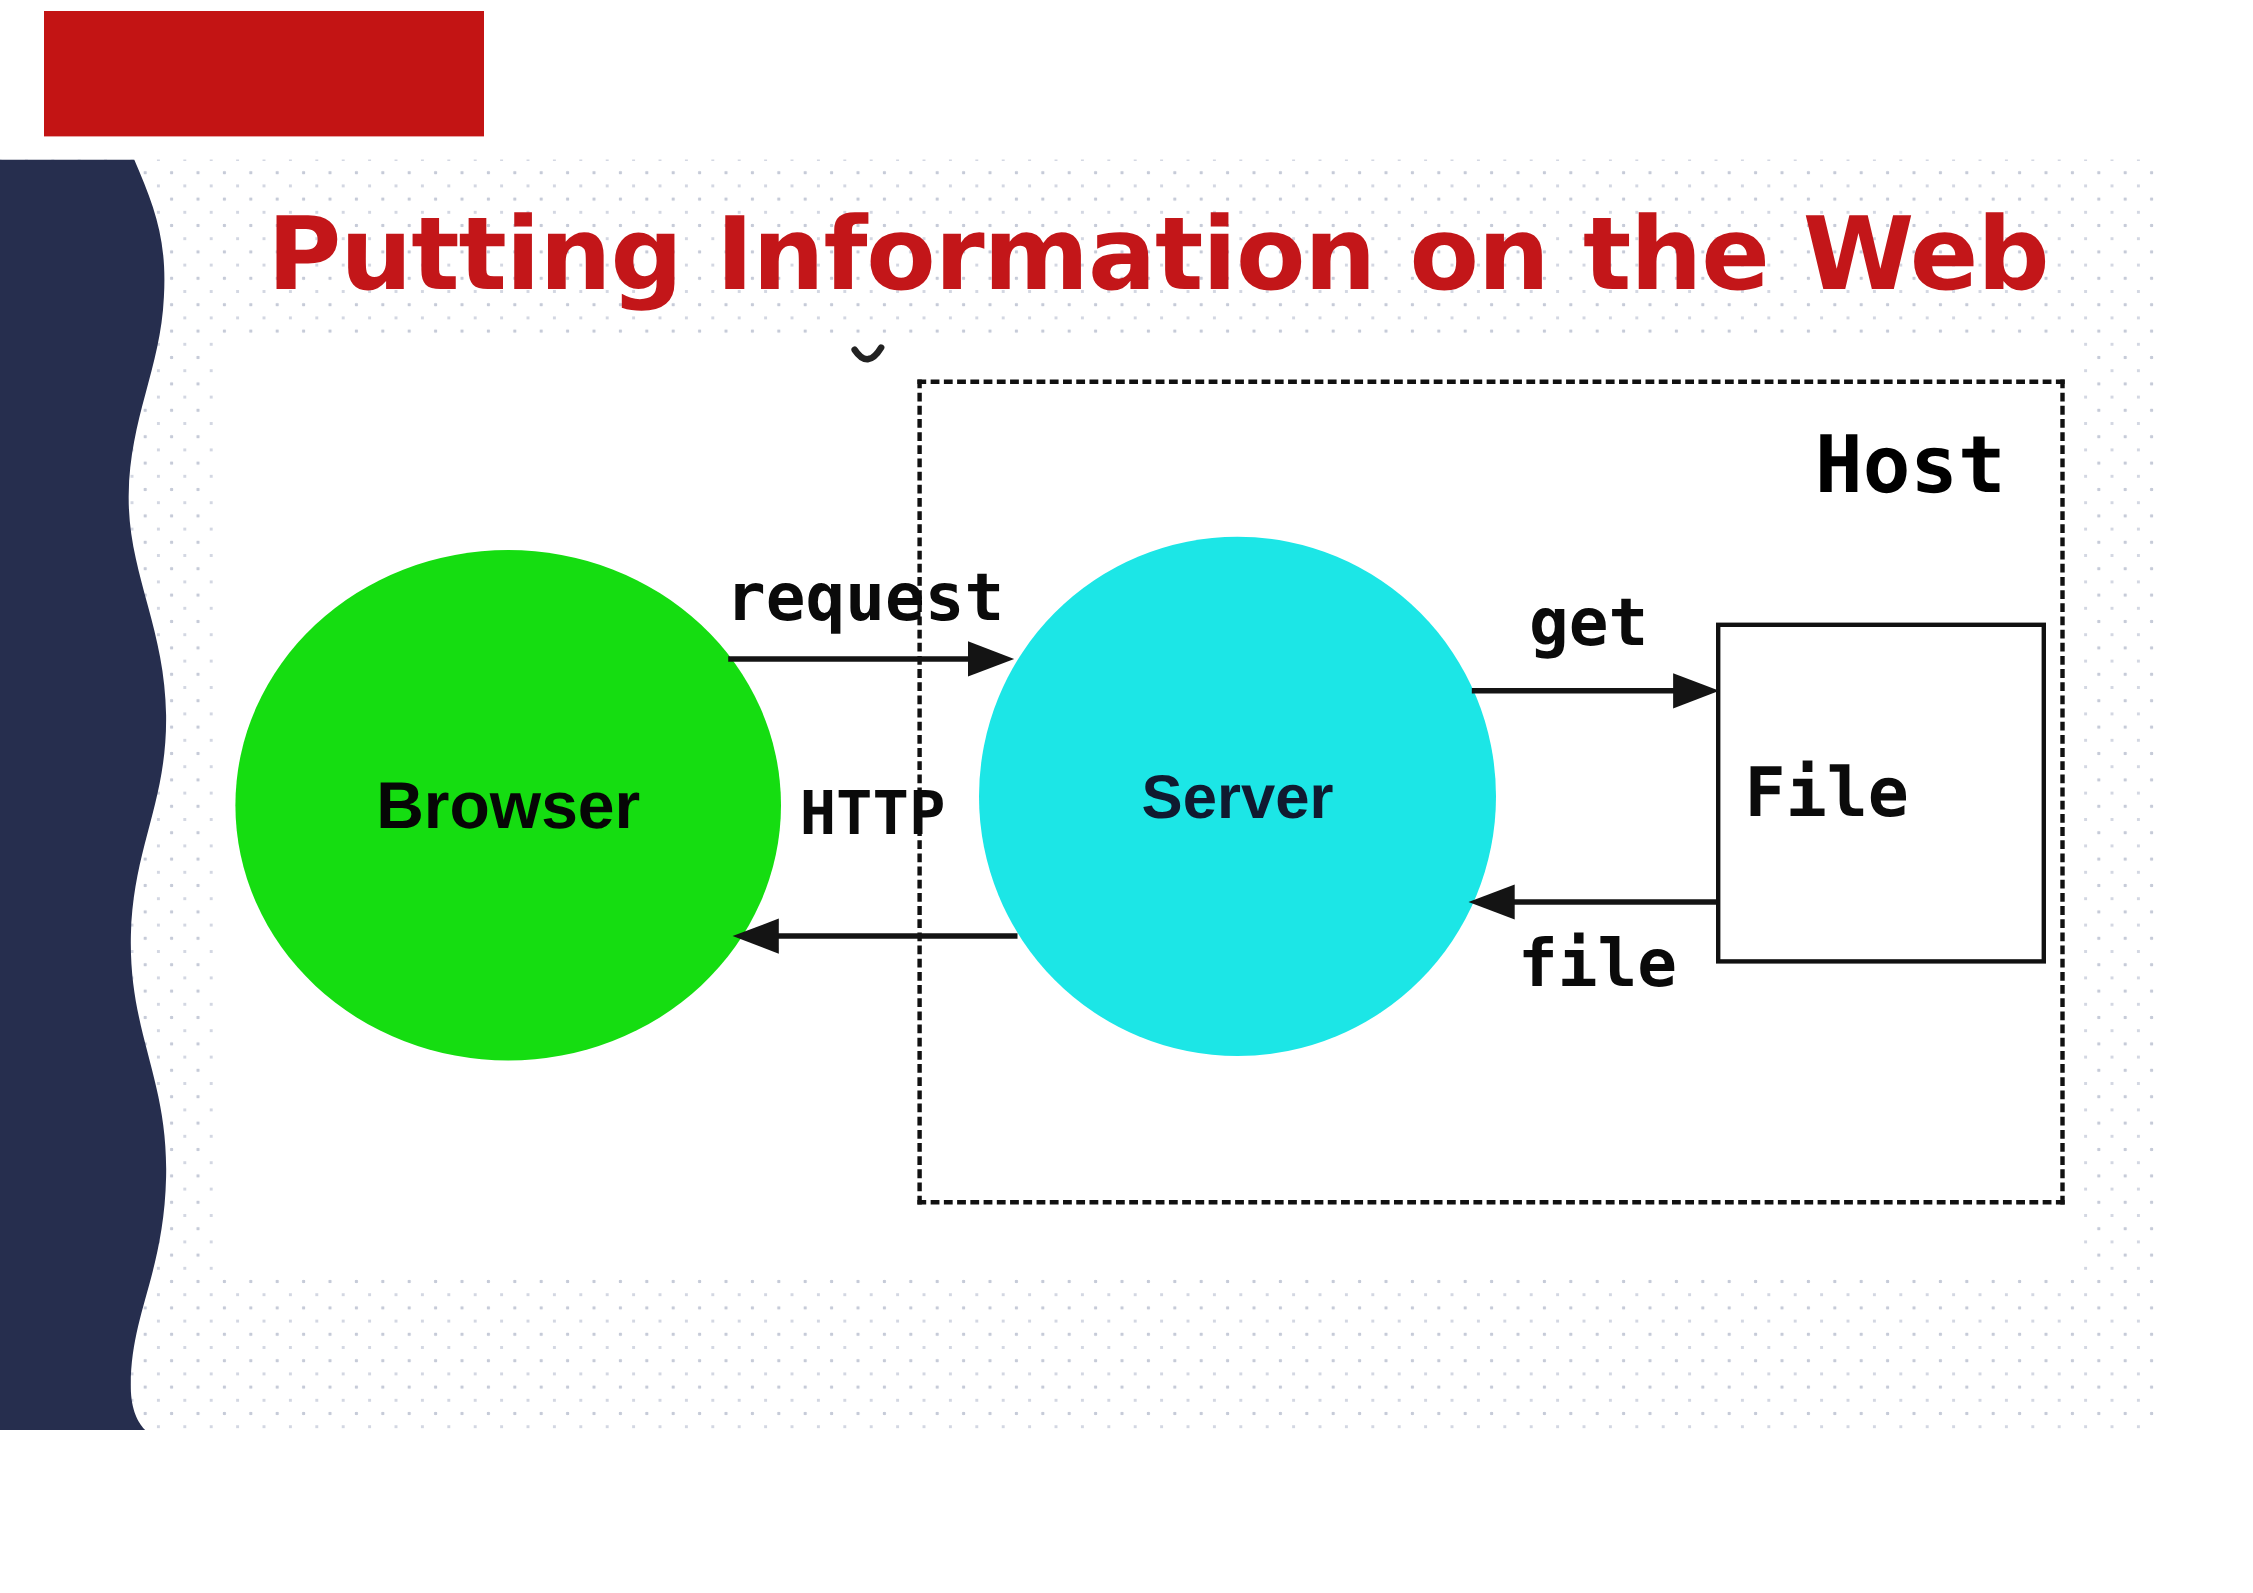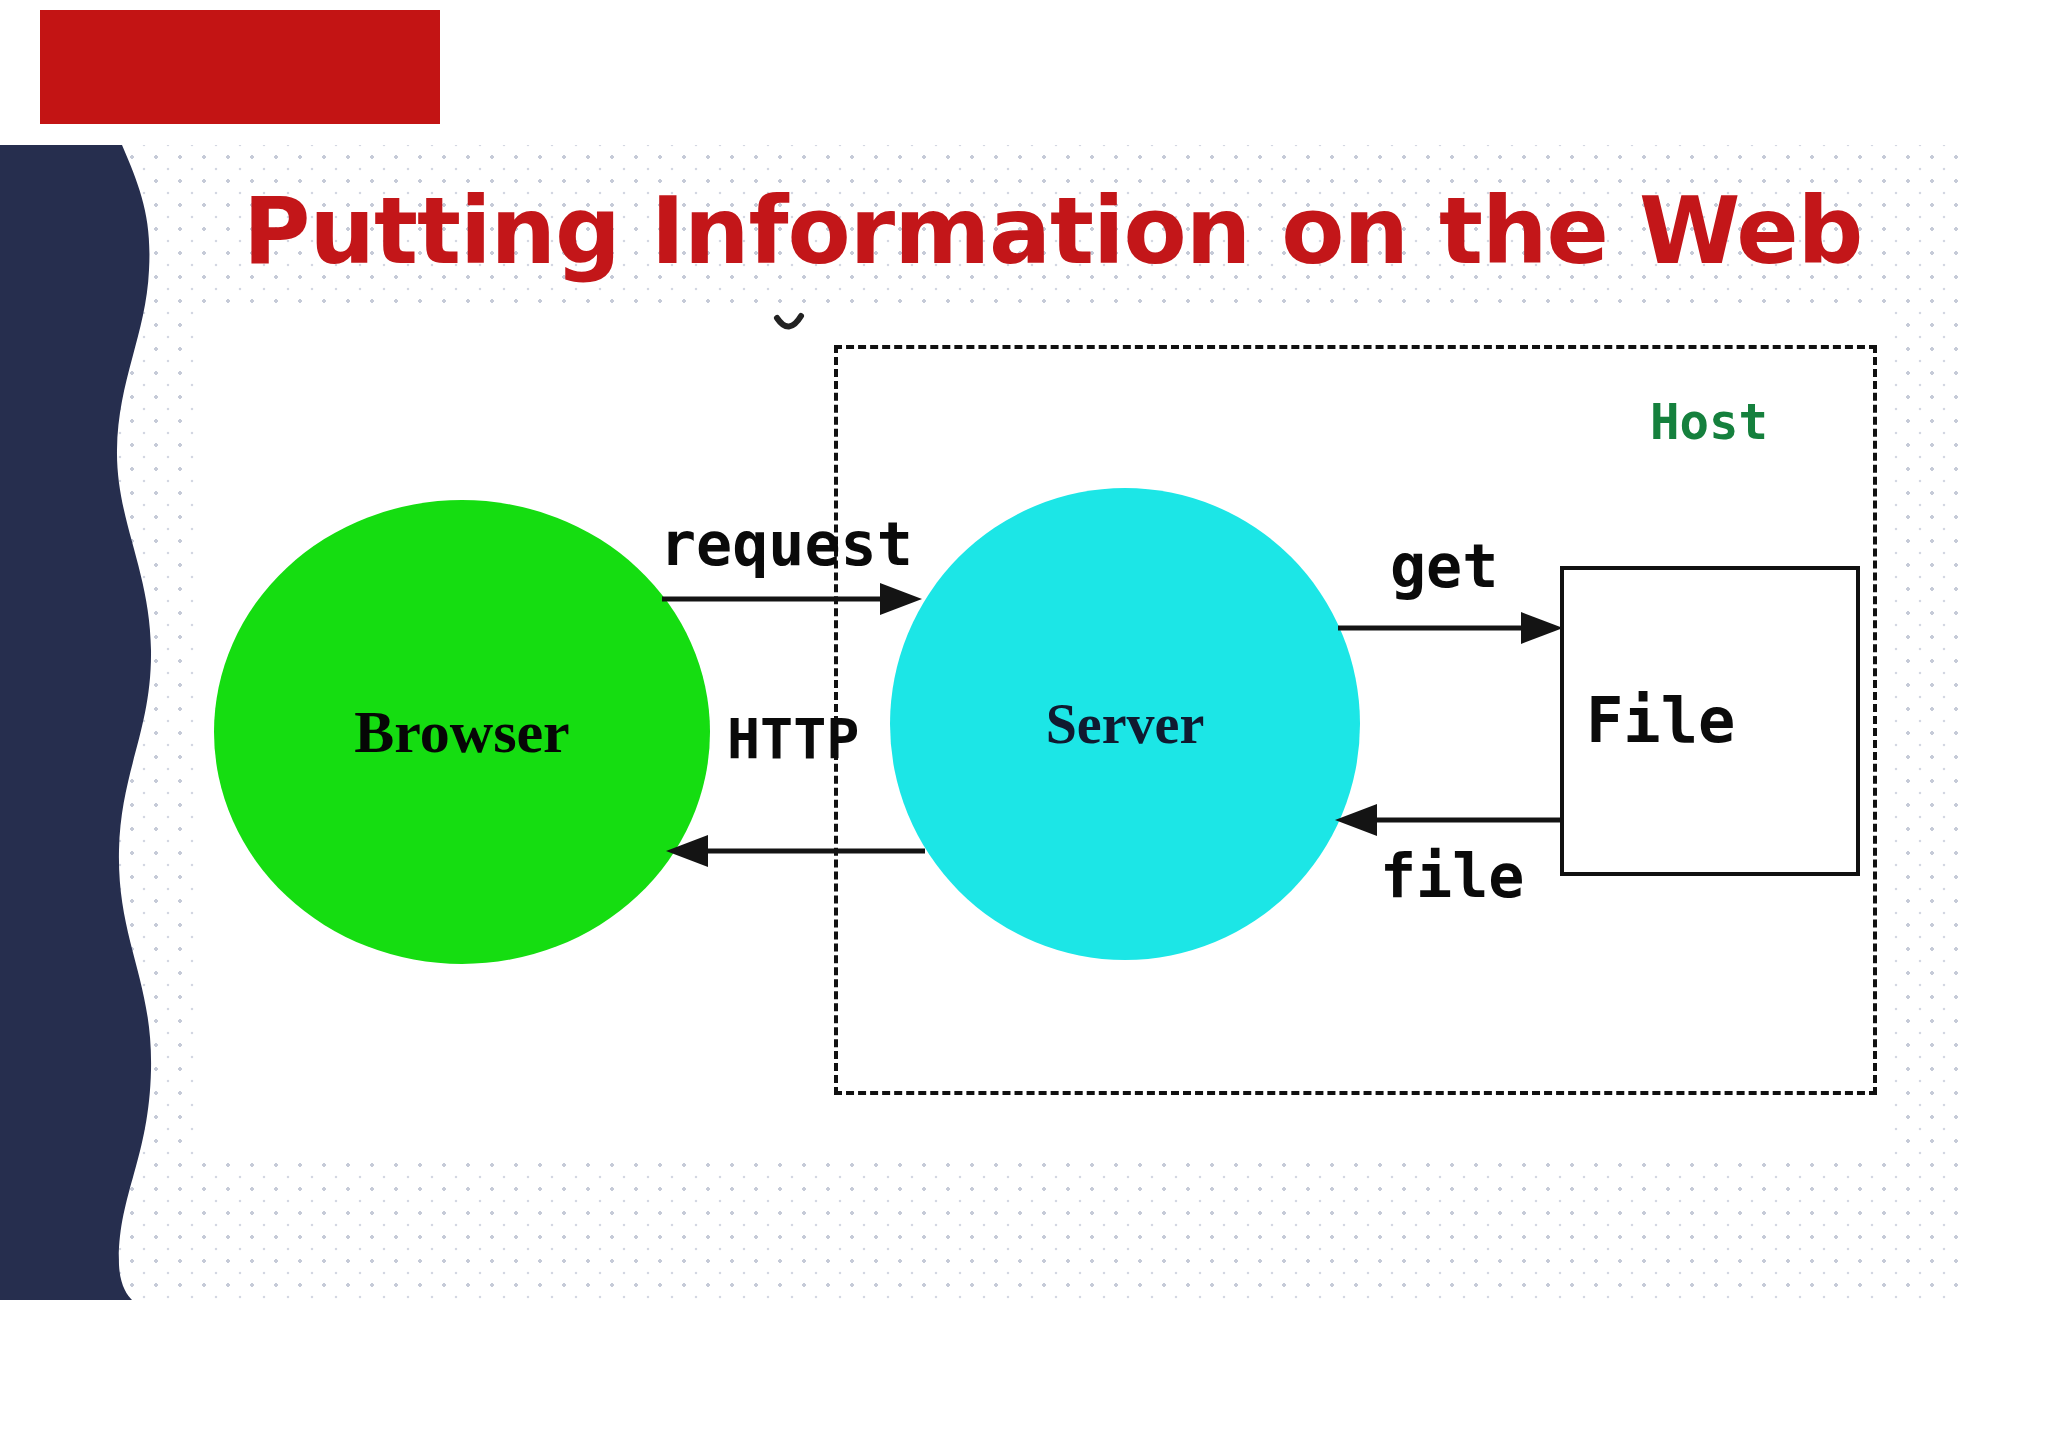--- a/index.html
+++ b/index.html
@@ -26,28 +26,28 @@
   
   .title{position:absolute;left:243px;top:186px;font-size:92px;font-weight:bold;
          color:#c31619;letter-spacing:-1px;white-space:nowrap;line-height:1;}
 
   
   .diagram{position:absolute;left:197px;top:306px;width:1691px;height:854px;background:#ffffff;}
 
   
   .host-box{position:absolute;left:834px;top:345px;width:1043px;height:750px;
             border:4px dashed #111;background:transparent;box-sizing:border-box;}
-  .host-label{position:absolute;left:1650px;top:398px;font-family:"DejaVu Sans Mono",monospace;
-              font-weight:bold;font-size:49px;color:#15803d;line-height:1;}
+  .host-label{position:absolute;left:1650px;top:386px;font-family:"DejaVu Sans Mono",monospace;
+              font-weight:bold;font-size:72px;color:#000000;line-height:1;}
 
   
   .node{position:absolute;border-radius:50%;display:flex;align-items:center;justify-content:center;}
   .browser-node{left:214px;top:500px;width:496px;height:464px;background:#15dd11;}
   .server-node{left:890px;top:488px;width:470px;height:472px;background:#1ce6e6;text-align:right;}
-  .node-label{font-family:Liberation Serif, serif;font-weight:bold;font-size:60px;color:#060606;}
+  .node-label{font-family:Liberation Sans, sans-serif;font-weight:bold;font-size:60px;color:#060606;}
   .server-node .node-label{font-size:56px;color:#101a30;}
 
   
   .fs-box{position:absolute;left:1560px;top:566px;width:300px;height:310px;background:#ffffff;
           border:4px solid #111;box-sizing:border-box;display:flex;flex-direction:column;
           justify-content:center;padding-left:22px;}
   .fs-line{font-family:"DejaVu Sans Mono",monospace;font-weight:bold;font-size:62px;
            color:#0b0b0b;line-height:112px;}
 
   

